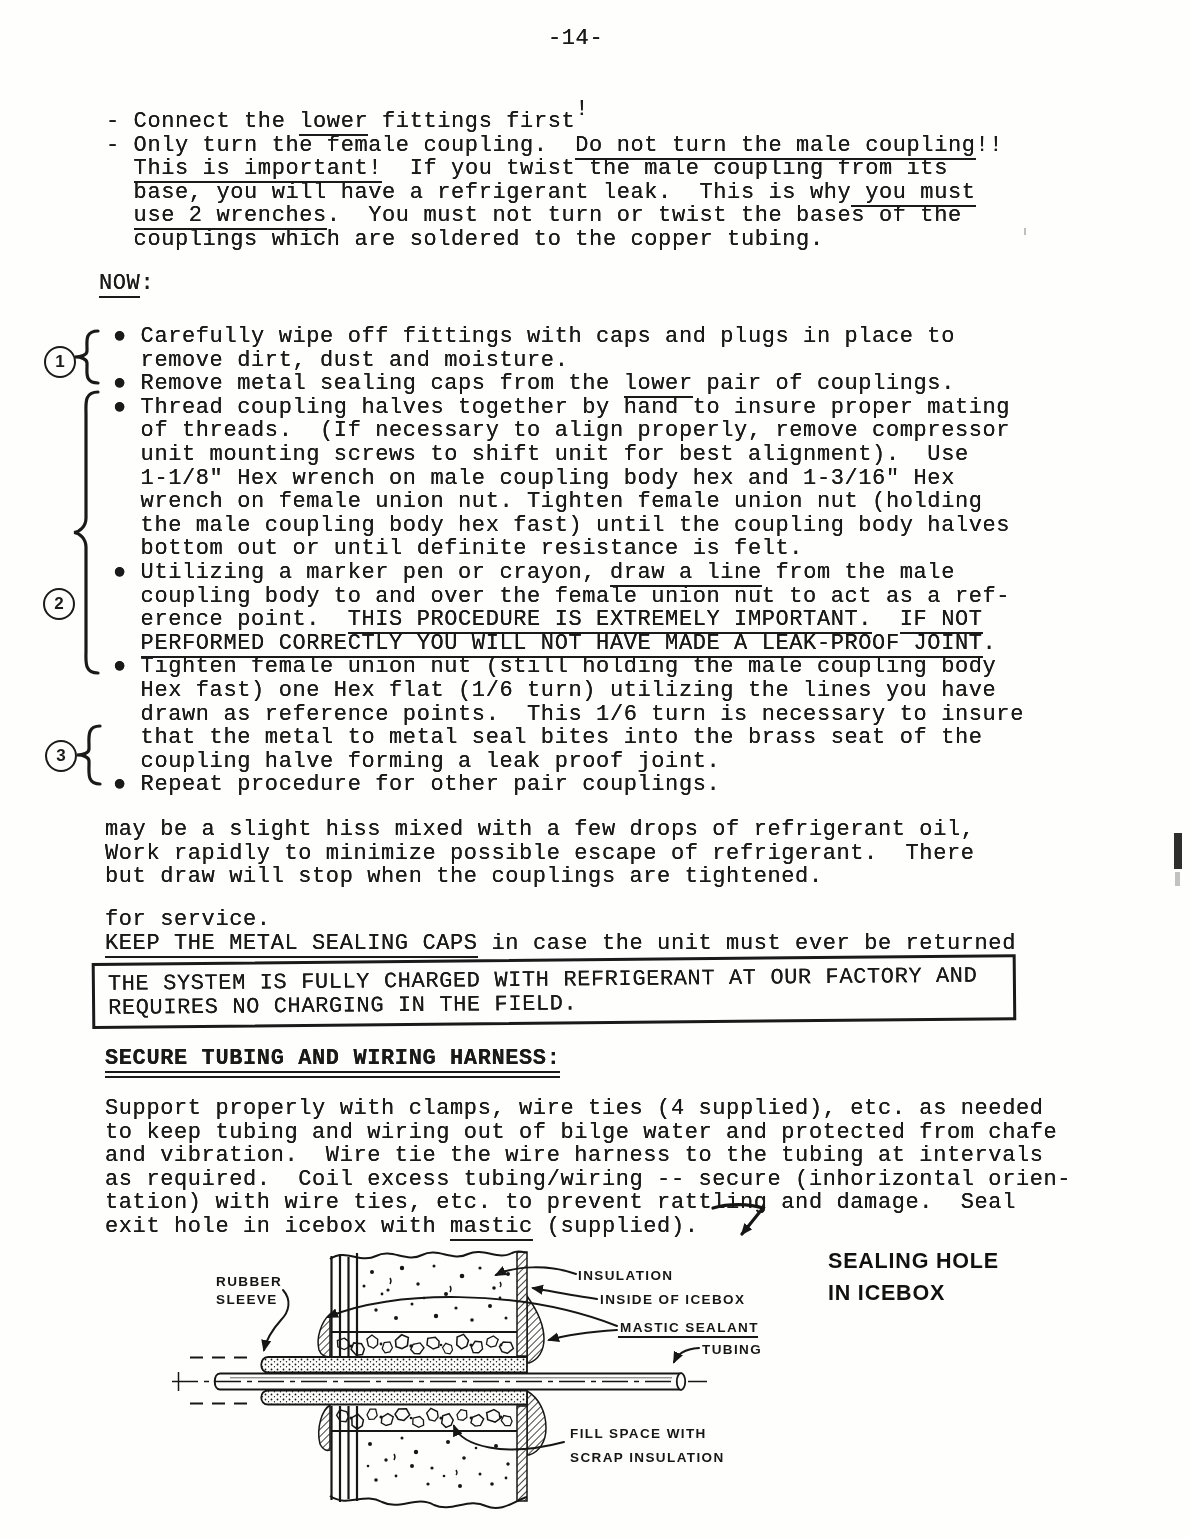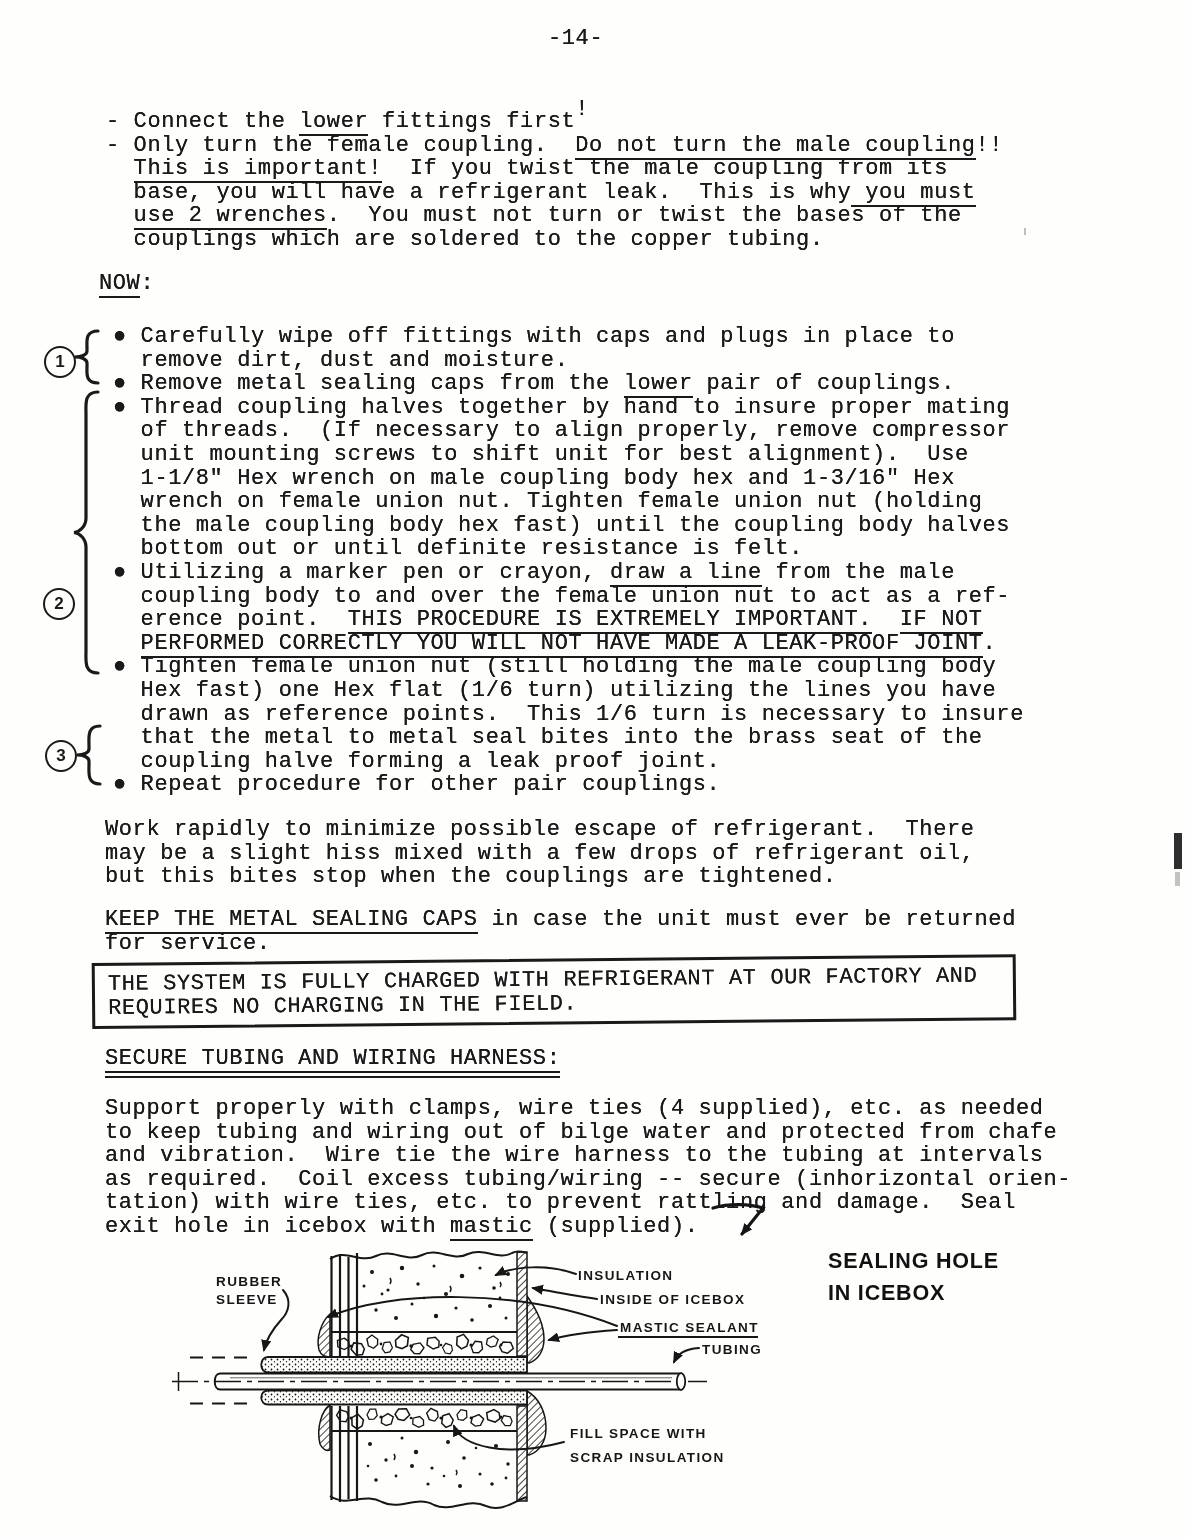--- a/index.html
+++ b/index.html
@@ -6,21 +6,21 @@
   .page{
     position:relative;width:1190px;height:1538px;background:#fefefdff;
     font-family:"Liberation Mono", monospace;color:#1a1a1a;overflow:hidden;
   }
   .tblock{
     position:absolute;font-size:22px;line-height:23.6px;letter-spacing:.6px;
     white-space:pre;text-shadow:0 0 .5px currentColor;
   }
   .tline{height:23.6px;}
   .u{border-bottom:2.5px solid currentColor;}
-  .u2{border-bottom:7px double currentColor;}
+  .u2{border-bottom:7px double currentColor;font-weight:bold;}
   .sup{position:relative;top:-.55em;}
   .circle-num{
     position:absolute;width:28px;height:28px;border:2.6px solid #1a1a1a;border-radius:50%;
     display:flex;align-items:center;justify-content:center;
     font-family:"Liberation Sans",sans-serif;font-weight:bold;font-size:17px;background:#fefefd;
   }
   .brace{position:absolute;}
   .brace path{stroke:#1a1a1a;stroke-width:3.2;fill:none;stroke-linecap:round;}
   .notice-box{
     position:absolute;left:92px;top:963px;width:918px;height:60px;
@@ -65,23 +65,23 @@
 
   <div class="circle-num" style="left:45px;top:740px">
       <span>3</span>
     </div>
   <svg class="brace" style="left:74px;top:724px" width="30" height="62">
     <path d="M 26,2 C 13,2 15,13 15,22 L 15,25 C 15,29 9,31 3,31 C 9,31 15,33 15,37 L 15,40 C 15,49 13,60 26,60"></path>
   </svg>
 
   <div class="tblock" style="left:113px;top:325px"><div class="tline"><span>● Carefully wipe off fittings with caps and plugs in place to</span></div><div class="tline"><span>  remove dirt, dust and moisture.</span></div><div class="tline"><span>● Remove metal sealing caps from the </span><span class="u">lower</span><span> pair of couplings.</span></div><div class="tline"><span>● Thread coupling halves together by hand to insure proper mating</span></div><div class="tline"><span>  of threads.  (If necessary to align properly, remove compressor</span></div><div class="tline"><span>  unit mounting screws to shift unit for best alignment).  Use</span></div><div class="tline"><span>  1-1/8" Hex wrench on male coupling body hex and 1-3/16" Hex</span></div><div class="tline"><span>  wrench on female union nut. Tighten female union nut (holding</span></div><div class="tline"><span>  the male coupling body hex fast) until the coupling body halves</span></div><div class="tline"><span>  bottom out or until definite resistance is felt.</span></div><div class="tline"><span>● Utilizing a marker pen or crayon, </span><span class="u">draw a line</span><span> from the male</span></div><div class="tline"><span>  coupling body to and over the female union nut to act as a ref-</span></div><div class="tline"><span>  erence point.  </span><span class="u">THIS PROCEDURE IS EXTREMELY IMPORTANT.</span><span>  </span><span class="u">IF NOT</span></div><div class="tline"><span>  </span><span class="u">PERFORMED CORRECTLY YOU WILL NOT HAVE MADE A LEAK-PROOF JOINT</span><span>.</span></div><div class="tline"><span>● Tighten female union nut (still holding the male coupling body</span></div><div class="tline"><span>  Hex fast) one Hex flat (1/6 turn) utilizing the lines you have</span></div><div class="tline"><span>  drawn as reference points.  This 1/6 turn is necessary to insure</span></div><div class="tline"><span>  that the metal to metal seal bites into the brass seat of the</span></div><div class="tline"><span>  coupling halve forming a leak proof joint.</span></div><div class="tline"><span>● Repeat procedure for other pair couplings.</span></div></div>
 
-  <div class="tblock" style="left:105px;top:818px"><div class="tline"><span>Work rapidly to minimize possible escape of refrigerant.  There</span></div><div class="tline"><span>may be a slight hiss mixed with a few drops of refrigerant oil,</span></div><div class="tline"><span>but this bites stop when the couplings are tightened.</span></div></div>
-
-  <div class="tblock" style="left:105px;top:908px"><div class="tline"><span class="u">KEEP THE METAL SEALING CAPS</span><span> in case the unit must ever be returned</span></div><div class="tline"><span>for service.</span></div></div>
+  <div class="tblock" style="left:105px;top:818px"><div class="tline"><span>may be a slight hiss mixed with a few drops of refrigerant oil,</span></div><div class="tline"><span>Work rapidly to minimize possible escape of refrigerant.  There</span></div><div class="tline"><span>but draw will stop when the couplings are tightened.</span></div></div>
+
+  <div class="tblock" style="left:105px;top:908px"><div class="tline"><span>for service.</span></div><div class="tline"><span class="u">KEEP THE METAL SEALING CAPS</span><span> in case the unit must ever be returned</span></div></div>
 
   <div class="notice-box">
     <div class="notice-inner"><div class="tline"><span>THE SYSTEM IS FULLY CHARGED WITH REFRIGERANT AT OUR FACTORY AND</span></div><div class="tline"><span>REQUIRES NO CHARGING IN THE FIELD.</span></div></div>
   </div>
 
   <div class="tblock" style="left:105px;top:1047px"><div class="tline"><span class="u2">SECURE TUBING AND WIRING HARNESS:</span></div></div>
 
   <div class="tblock" style="left:105px;top:1097px"><div class="tline"><span>Support properly with clamps, wire ties (4 supplied), etc. as needed</span></div><div class="tline"><span>to keep tubing and wiring out of bilge water and protected from chafe</span></div><div class="tline"><span>and vibration.  Wire tie the wire harness to the tubing at intervals</span></div><div class="tline"><span>as required.  Coil excess tubing/wiring -- secure (inhorizontal orien-</span></div><div class="tline"><span>tation) with wire ties, etc. to prevent rattling and damage.  Seal</span></div><div class="tline"><span>exit hole in icebox with </span><span class="u">mastic</span><span> (supplied).</span></div></div>
 
   <svg class="fig-arrow" width="64" height="46">

